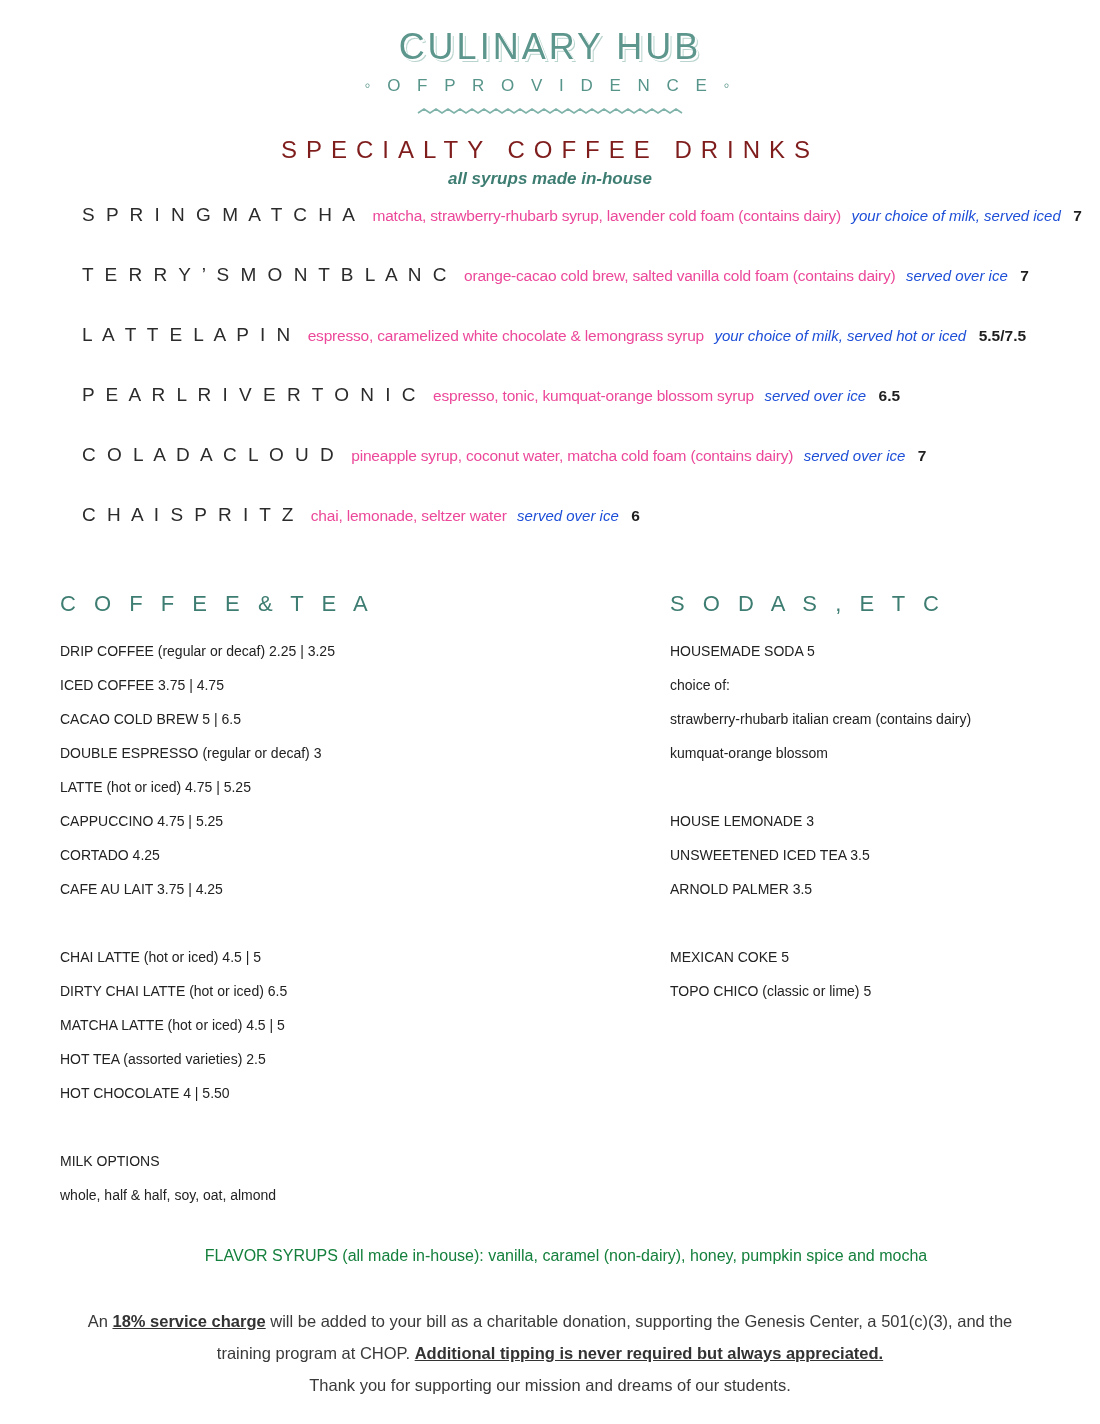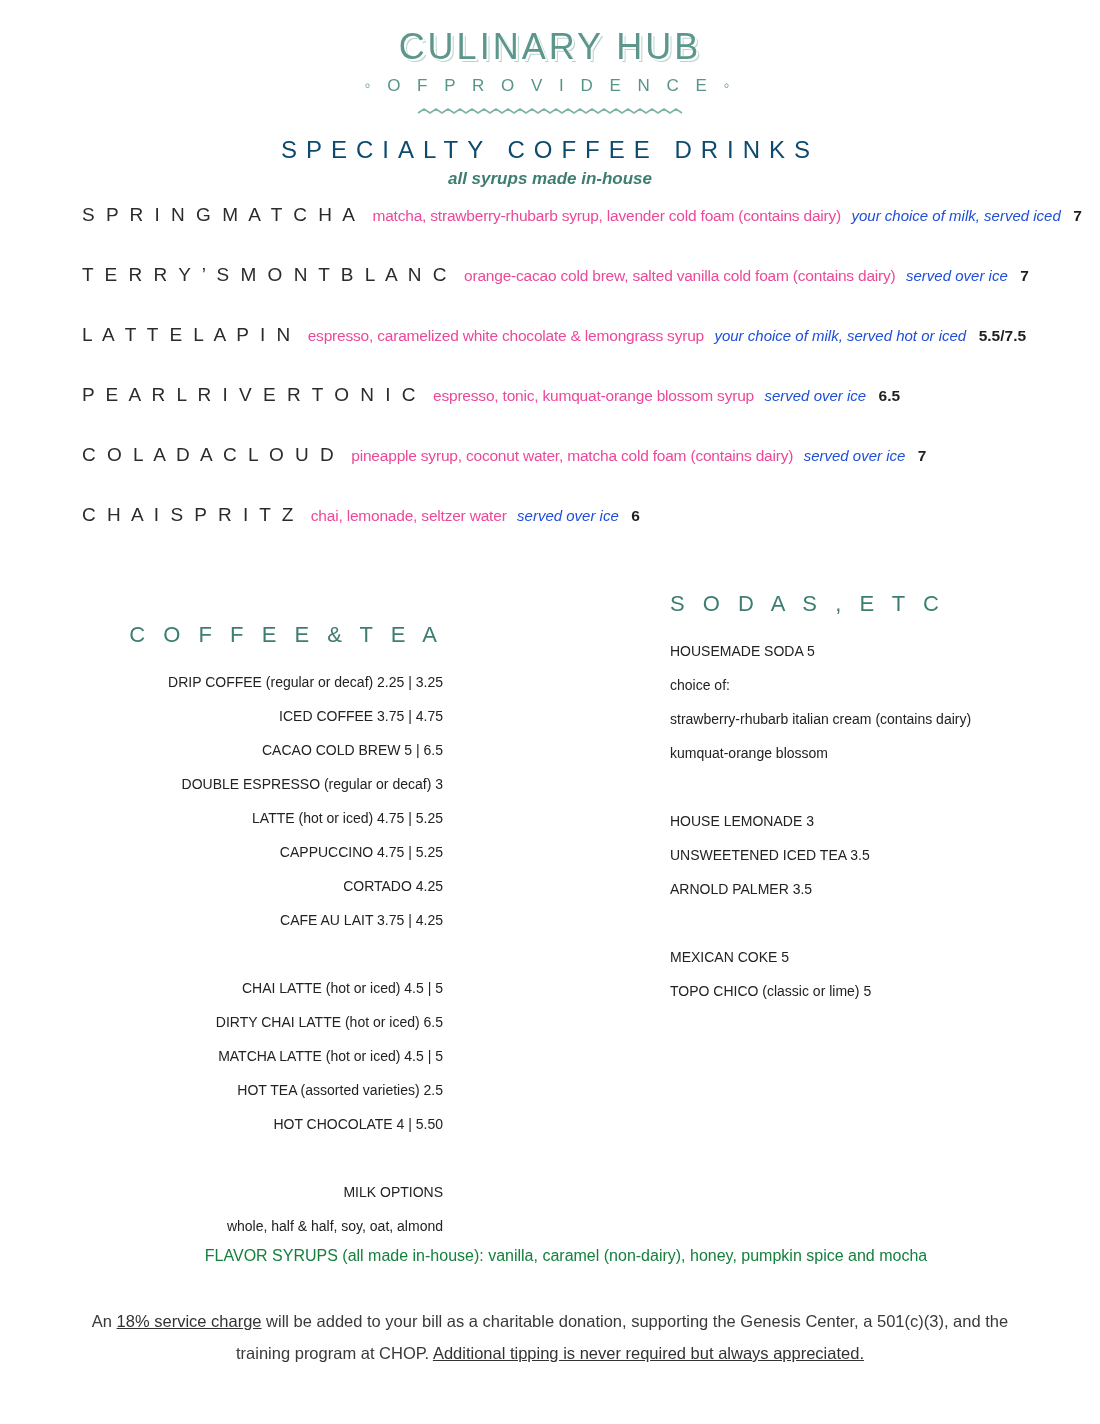--- a/index.html
+++ b/index.html
@@ -24,21 +24,21 @@
   }
   .logo-sub{
     margin-top:8px;
     font-size:17px; letter-spacing:6px; font-weight:400;
     color:#57948a;
   }
   .squiggle{ margin-top:6px; }
   .section-title{
     margin-top:16px;
     font-size:24px; letter-spacing:9px; font-weight:400;
-    color:#0c4a6e;
+    color:#7f1d1d;
   }
   .section-sub{
     margin-top:5px;
     font-size:17px; font-style:italic; font-weight:600;
     color:#3e7d72;
   }
   
   .specialty{
     position:absolute; top:203px; left:82px; right:30px;
   }
@@ -58,22 +58,21 @@
   .drink-note{
     font-size:15px; font-style:italic; color:#1d4ed8;
     margin-right:8px;
   }
   .drink-price{
     font-size:15.5px; font-weight:700; color:#1f1f1f;
   }
   
   .col-left{
     position:absolute; top:590px; left:60px; width:383px;
-    text-align:right;
-    margin-top:31px;
+    text-align:left;
   }
   .col-right{
     position:absolute; top:590px; left:670px; width:400px;
     text-align:left;
   }
   .col-heading{
     font-size:22px; letter-spacing:6px; color:#3e7d72;
     line-height:28px; margin-bottom:16px; font-weight:400;
   }
   .row{
@@ -85,21 +84,21 @@
   .syrups-line{
     position:absolute; top:1232px; left:16px; width:100%;
     text-align:center; font-size:16px; color:#15803d;margin-top:15px;
   }
   .footer{
     position:absolute; top:1305px; left:0; width:100%;
     text-align:center; font-size:16.5px; color:#3a3a3a;
     line-height:32px;
   }
   .footer .em{
-    font-weight:400; text-decoration:underline; color:#333333;
+    font-weight:700; text-decoration:underline; color:#333333;
   }
 </style>
 </head>
 <body>
 
 <div class="page">
 
   <div class="header">
     <div class="logo-title">CULINARY HUB</div>
     <div class="logo-sub">◦ O F   P R O V I D E N C E ◦</div>
@@ -189,15 +188,16 @@
 
   <div class="syrups-line">FLAVOR SYRUPS (all made in-house): vanilla, caramel (non-dairy), honey, pumpkin spice and mocha</div>
 
   <div class="footer">
     <div>
       <span>An </span><span class="em">18% service charge</span><span> will be added to your bill as a charitable donation, supporting the Genesis Center, a 501(c)(3), and the</span>
     </div>
     <div>
       <span>training program at CHOP. </span><span class="em">Additional tipping is never required but always appreciated.</span>
     </div>
+    <div>Thank you for supporting our mission and dreams of our students.</div>
   </div>
 
 </div>
 
 </body></html>

